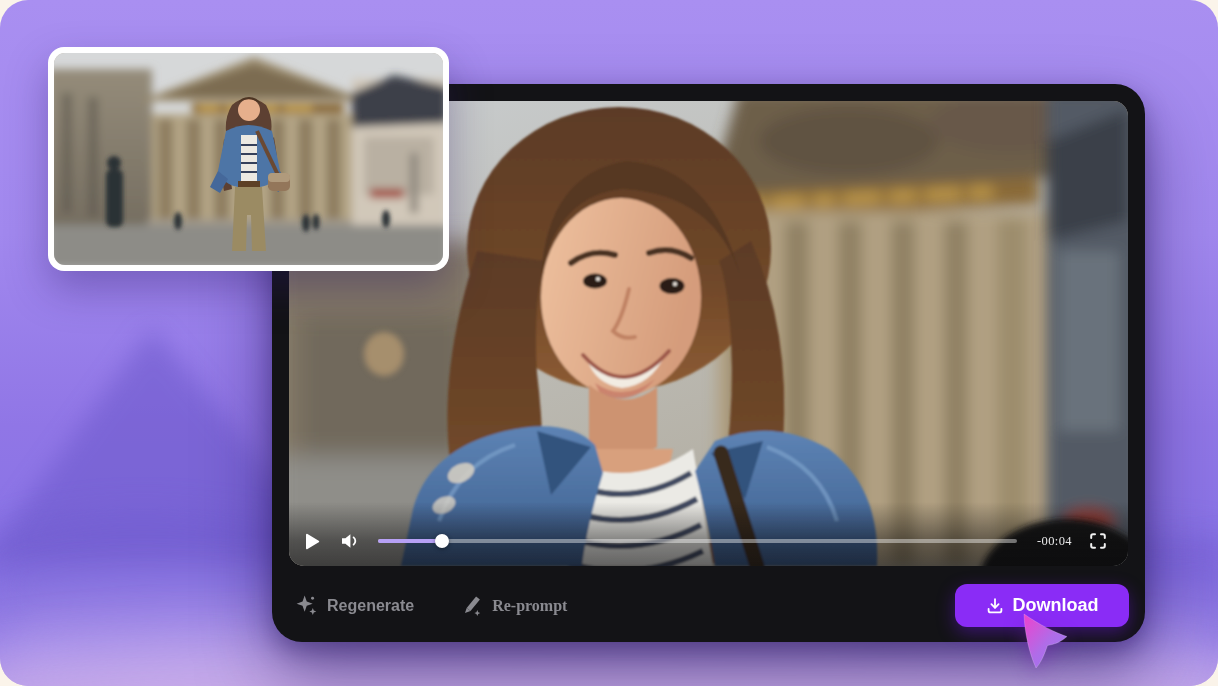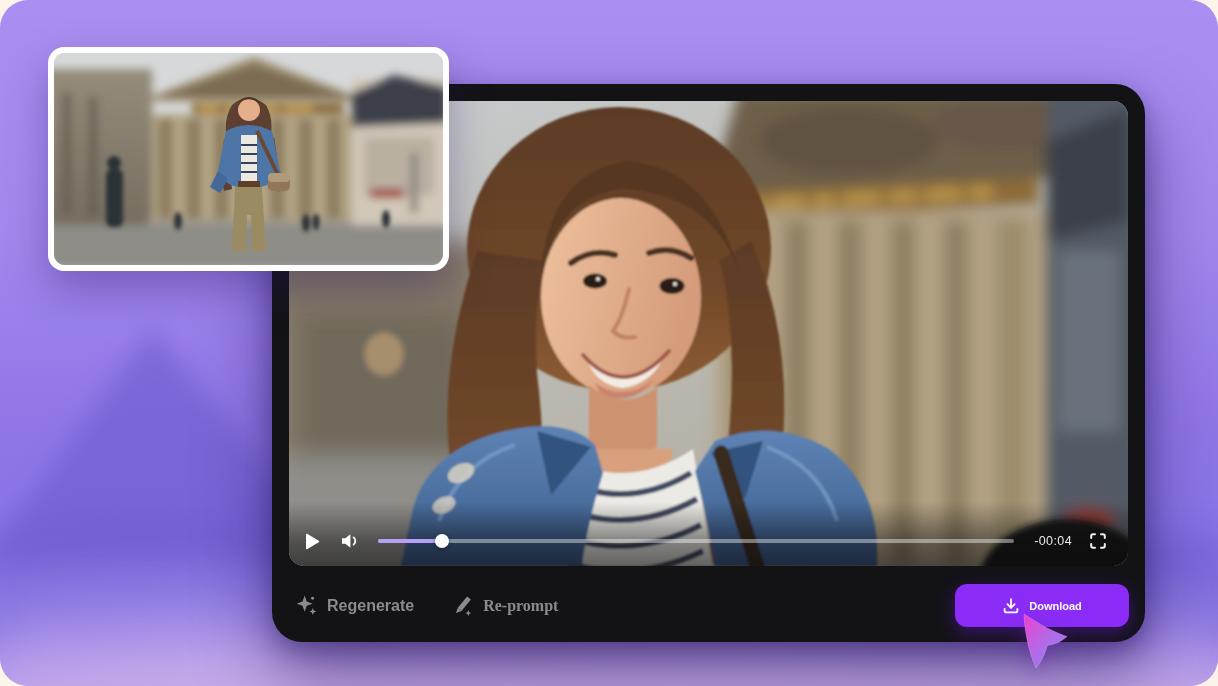--- a/index.html
+++ b/index.html
@@ -21,39 +21,39 @@
   
   .player { position:absolute; left:272px; top:84px; width:873px; height:558px;
             background:#131316; border-radius:30px;
             box-shadow:0 34px 70px rgba(32,13,82,.5), 0 10px 24px rgba(32,13,82,.35); }
   .video { position:absolute; left:17px; top:17px; width:839px; height:465px;
            border-radius:15px; overflow:hidden; background:#000; }
   .video > svg { position:absolute; left:0; top:0; }
 
   .controls { position:absolute; left:0; right:0; bottom:0; height:64px;
               display:flex; align-items:center; padding:14px 22px 0 16px;
-              background:linear-gradient(180deg, rgba(8,8,10,0) 0%, rgba(8,8,10,.45) 60%, rgba(8,8,10,.6) 100%); }
+              background:linear-gradient(180deg, rgba(8,8,10,0) 0%, rgba(8,8,10,.45) 60%, rgba(8,8,10,.6) 100%);font-family:Liberation Serif, serif; }
   .ctl-btn { display:flex; align-items:center; justify-content:center; cursor:pointer; flex:none; }
   .progress { flex:1; height:4px; border-radius:3px; background:rgba(255,255,255,.42);
               margin:0 4px 0 18px; position:relative; cursor:pointer; }
   .progress-fill { position:absolute; left:0; top:0; bottom:0; border-radius:3px; background:#b7a1f5; }
   .progress-thumb { position:absolute; top:50%; width:14px; height:14px; border-radius:50%;
                     background:#ffffff; transform:translate(-50%,-50%); box-shadow:0 1px 4px rgba(0,0,0,.4); }
   .time { color:#e9e9ea; font-size:12.5px; letter-spacing:.4px; margin:0 18px 0 16px; flex:none; }
 
   
   .toolbar { position:absolute; left:24px; right:16px; top:500px; height:43px;
-             display:flex; align-items:center; }
+             display:flex; align-items:center;gap:9px; }
   .tool-btn { display:flex; align-items:center; gap:10px; color:#8a8a90;
               font-size:16px; font-weight:700; cursor:pointer; }
   .tool-btn + .tool-btn { margin-left:38px;font-family:Liberation Serif, serif; }
   .spacer { flex:1; }
   .download-btn { width:174px; height:43px; border:none; border-radius:12px;
                   background:#8a2cf6; color:#ffffff; font-family:"Liberation Sans",sans-serif;
-                  font-size:11px; font-weight:700; display:flex; align-items:center;
+                  font-size:18px; font-weight:700; display:flex; align-items:center;
                   justify-content:center; gap:9px; cursor:pointer;
                   box-shadow:0 6px 18px rgba(104,23,214,.45); }
 
   
   .cursor { position:absolute; left:1019px; top:612px; width:54px; height:58px;
             filter:drop-shadow(0 6px 10px rgba(110,30,170,.45)); pointer-events:none; }
 </style>
 </head>
 <body>
 

